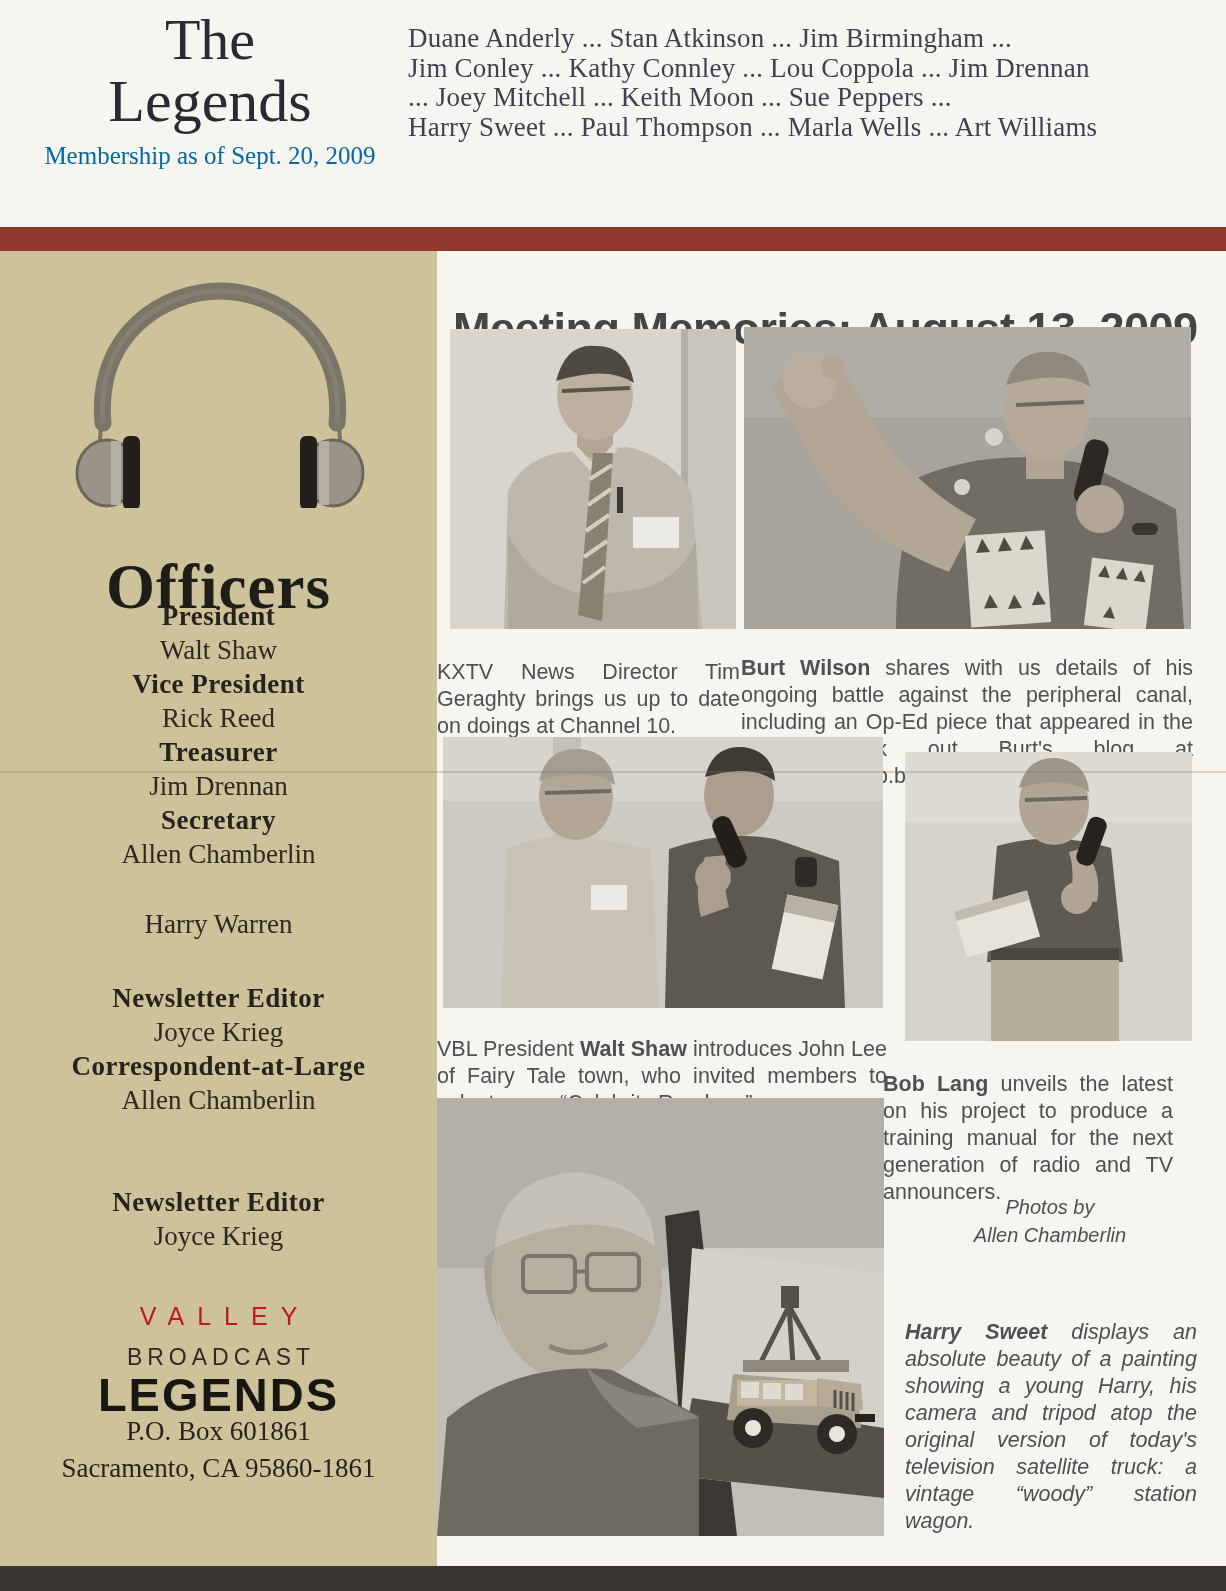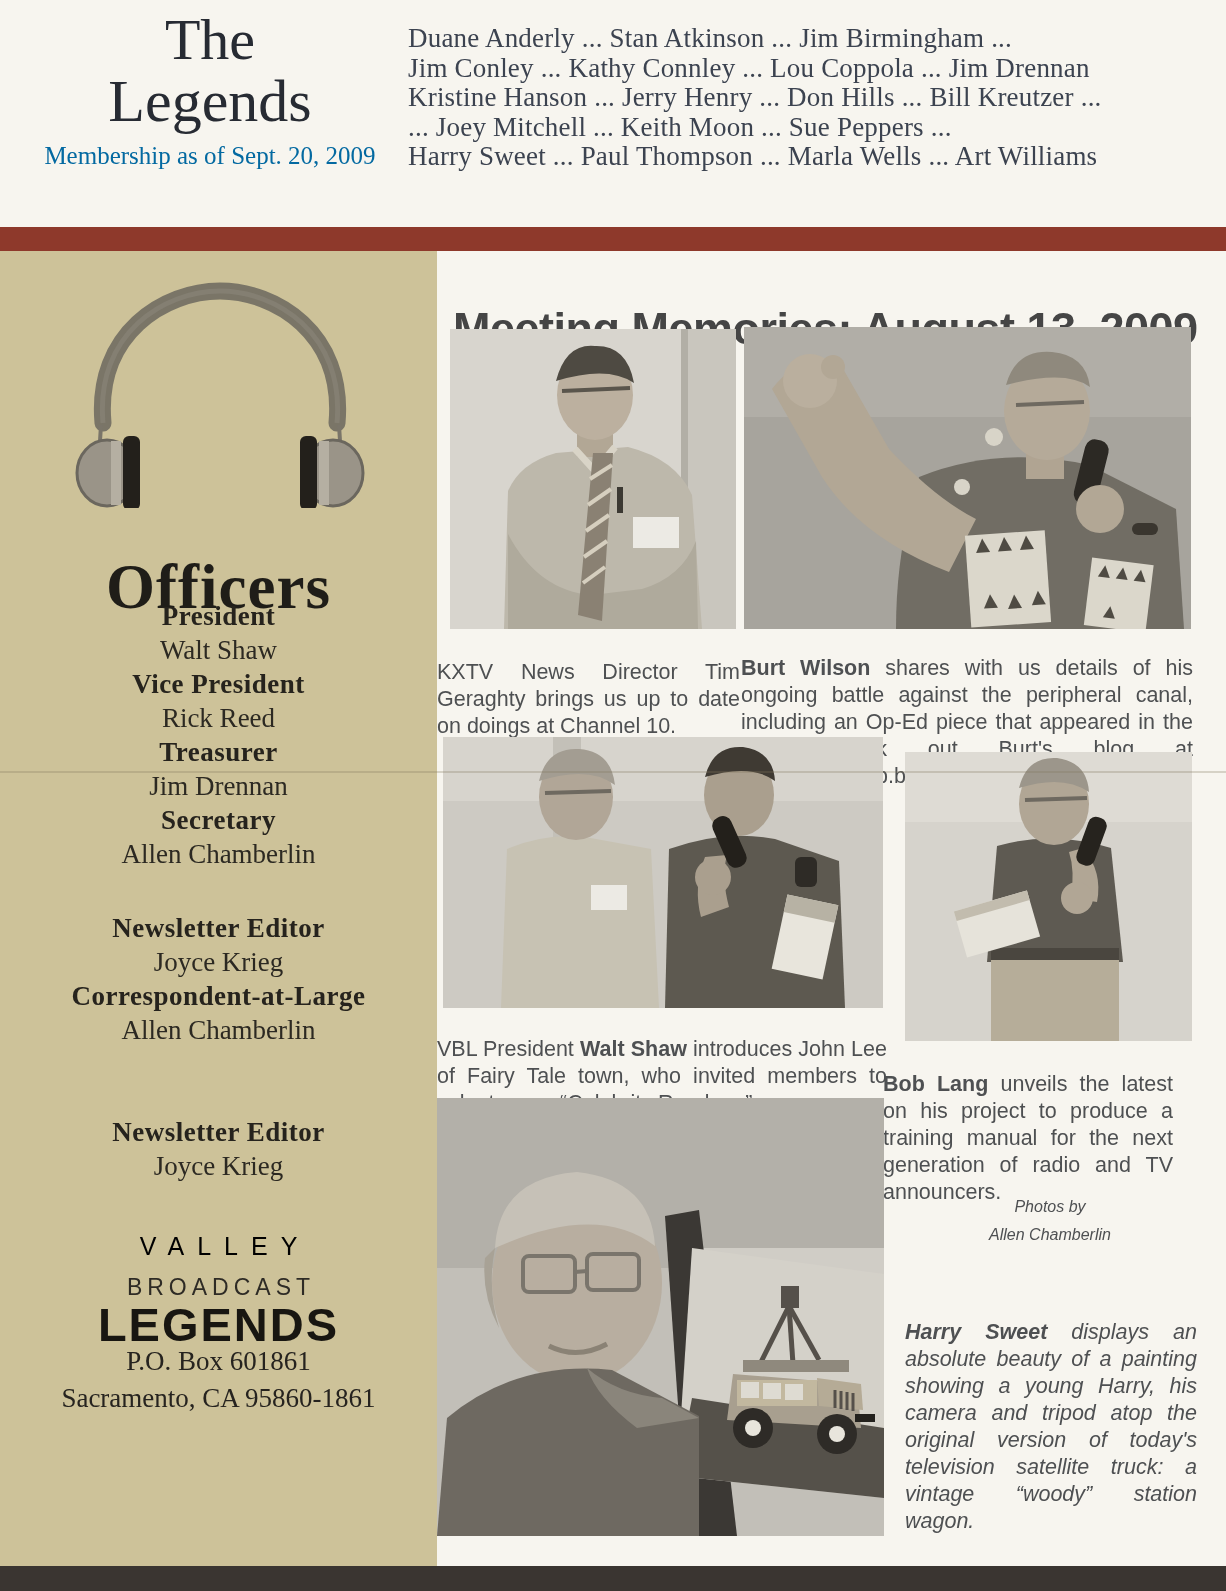--- a/index.html
+++ b/index.html
@@ -24,54 +24,53 @@
   .sidebar{position:absolute;left:0;top:251px;width:437px;height:1315px;}
   .hp{position:absolute;left:55px;top:22px;}
   .officers-h{position:absolute;left:0;top:258px;width:100%;text-align:center;
     font-size:63px;font-weight:700;color:#1f1d18;letter-spacing:1px;}
   .off-col{position:absolute;left:0;top:348px;width:100%;text-align:center;
     font-size:27px;line-height:34px;color:#2c2922;}
   .off-col .role{font-weight:700;letter-spacing:.5px;color:#26231d;}
   .gap-a{margin-top:36px;} .gap-b{margin-top:40px;} .gap-c{margin-top:68px;}
   .gap-d{margin-top:46px;}
   .org-line1{font-family:"Liberation Sans",sans-serif;font-size:25px;letter-spacing:13px;
-    margin-left:13px;color:#000000;}
+    margin-left:13px;color:#b91c1c;}
   .org-line2{font-family:"Liberation Sans",sans-serif;font-size:23px;letter-spacing:5px;
     margin-top:7px;margin-left:5px;color:#2e2b25;}
   .org-line3{font-family:"Liberation Sans",sans-serif;font-size:47px;font-weight:800;
     letter-spacing:2px;margin-top:4px;color:#181611;}
   .org-addr{font-size:27px;line-height:35px;margin-top:2px;color:#262younger31f;}
   .org-addr{color:#26231f;}
   
   .main-heading{position:absolute;left:453px;top:266px;width:740px;
     font-family:"Liberation Sans",sans-serif;font-size:45px;color:#454545;
     letter-spacing:-.5px;white-space:nowrap;}
   .photo{position:absolute;background:#cfccc5;}
   .photo svg{display:block;}
   .cap{position:absolute;font-family:"Liberation Sans",sans-serif;
     font-size:21.5px;line-height:27px;color:#4e5052;text-align:justify;}
   .credit{position:absolute;font-family:"Liberation Sans",sans-serif;font-style:italic;
-    font-size:16px;line-height:28px;color:#4e5052;text-align:center;}
+    font-size:20px;line-height:28px;color:#4e5052;text-align:center;}
   .bottom-bar{position:absolute;left:0;top:1566px;width:1226px;height:25px;}
 </style>
 </head>
 <body>
 
 <div class="page">
 
   <header>
     <div class="mast-title">
       <div class="t1">The</div>
       <div class="t2">Legends</div>
       <div class="mast-note">Membership as of Sept. 20, 2009</div>
     </div>
     <div class="member-list">
       <div>Duane Anderly ...  Stan Atkinson ... Jim Birmingham ...</div>
       <div>Jim Conley ... Kathy Connley ... Lou Coppola ... Jim Drennan</div>
-      <div>Kristine Hanson ... Jerry Henry ... Don Hills  ... Bill Kreutzer ...</div>
       <div>... Joey Mitchell ...  Keith Moon ... Sue Peppers ...</div>
       <div>Harry Sweet ...  Paul Thompson ... Marla Wells ... Art Williams</div>
     </div>
   </header>
 
   <div class="maroon-bar" style="background:#8e392b"></div>
 
   <aside class="sidebar" style="background:#cdc299">
     <svg class="hp" width="330" height="235" viewBox="0 0 330 235">
       <path d="M48 150 C40 60 110 18 165 18 C220 18 290 60 282 150" fill="none" stroke="#6b675e" stroke-width="17" stroke-linecap="round" opacity=".85"></path>
@@ -93,20 +92,21 @@
     <div class="off-col">
       <div class="role">President</div>
       <div>Walt Shaw</div>
       <div class="role">Vice President</div>
       <div>Rick Reed</div>
       <div class="role">Treasurer</div>
       <div>Jim Drennan</div>
       <div class="role">Secretary</div>
       <div>Allen Chamberlin</div>
 
+      <div class="gap-a">Harry Warren</div>
 
       <div class="gap-b role">Newsletter Editor</div>
       <div>Joyce Krieg</div>
       <div class="role">Correspondent-at-Large</div>
       <div>Allen Chamberlin</div>
 
       <div class="gap-c role">Newsletter Editor</div>
       <div>Joyce Krieg</div>
 
       <div class="gap-d org-line1">VALLEY</div>

